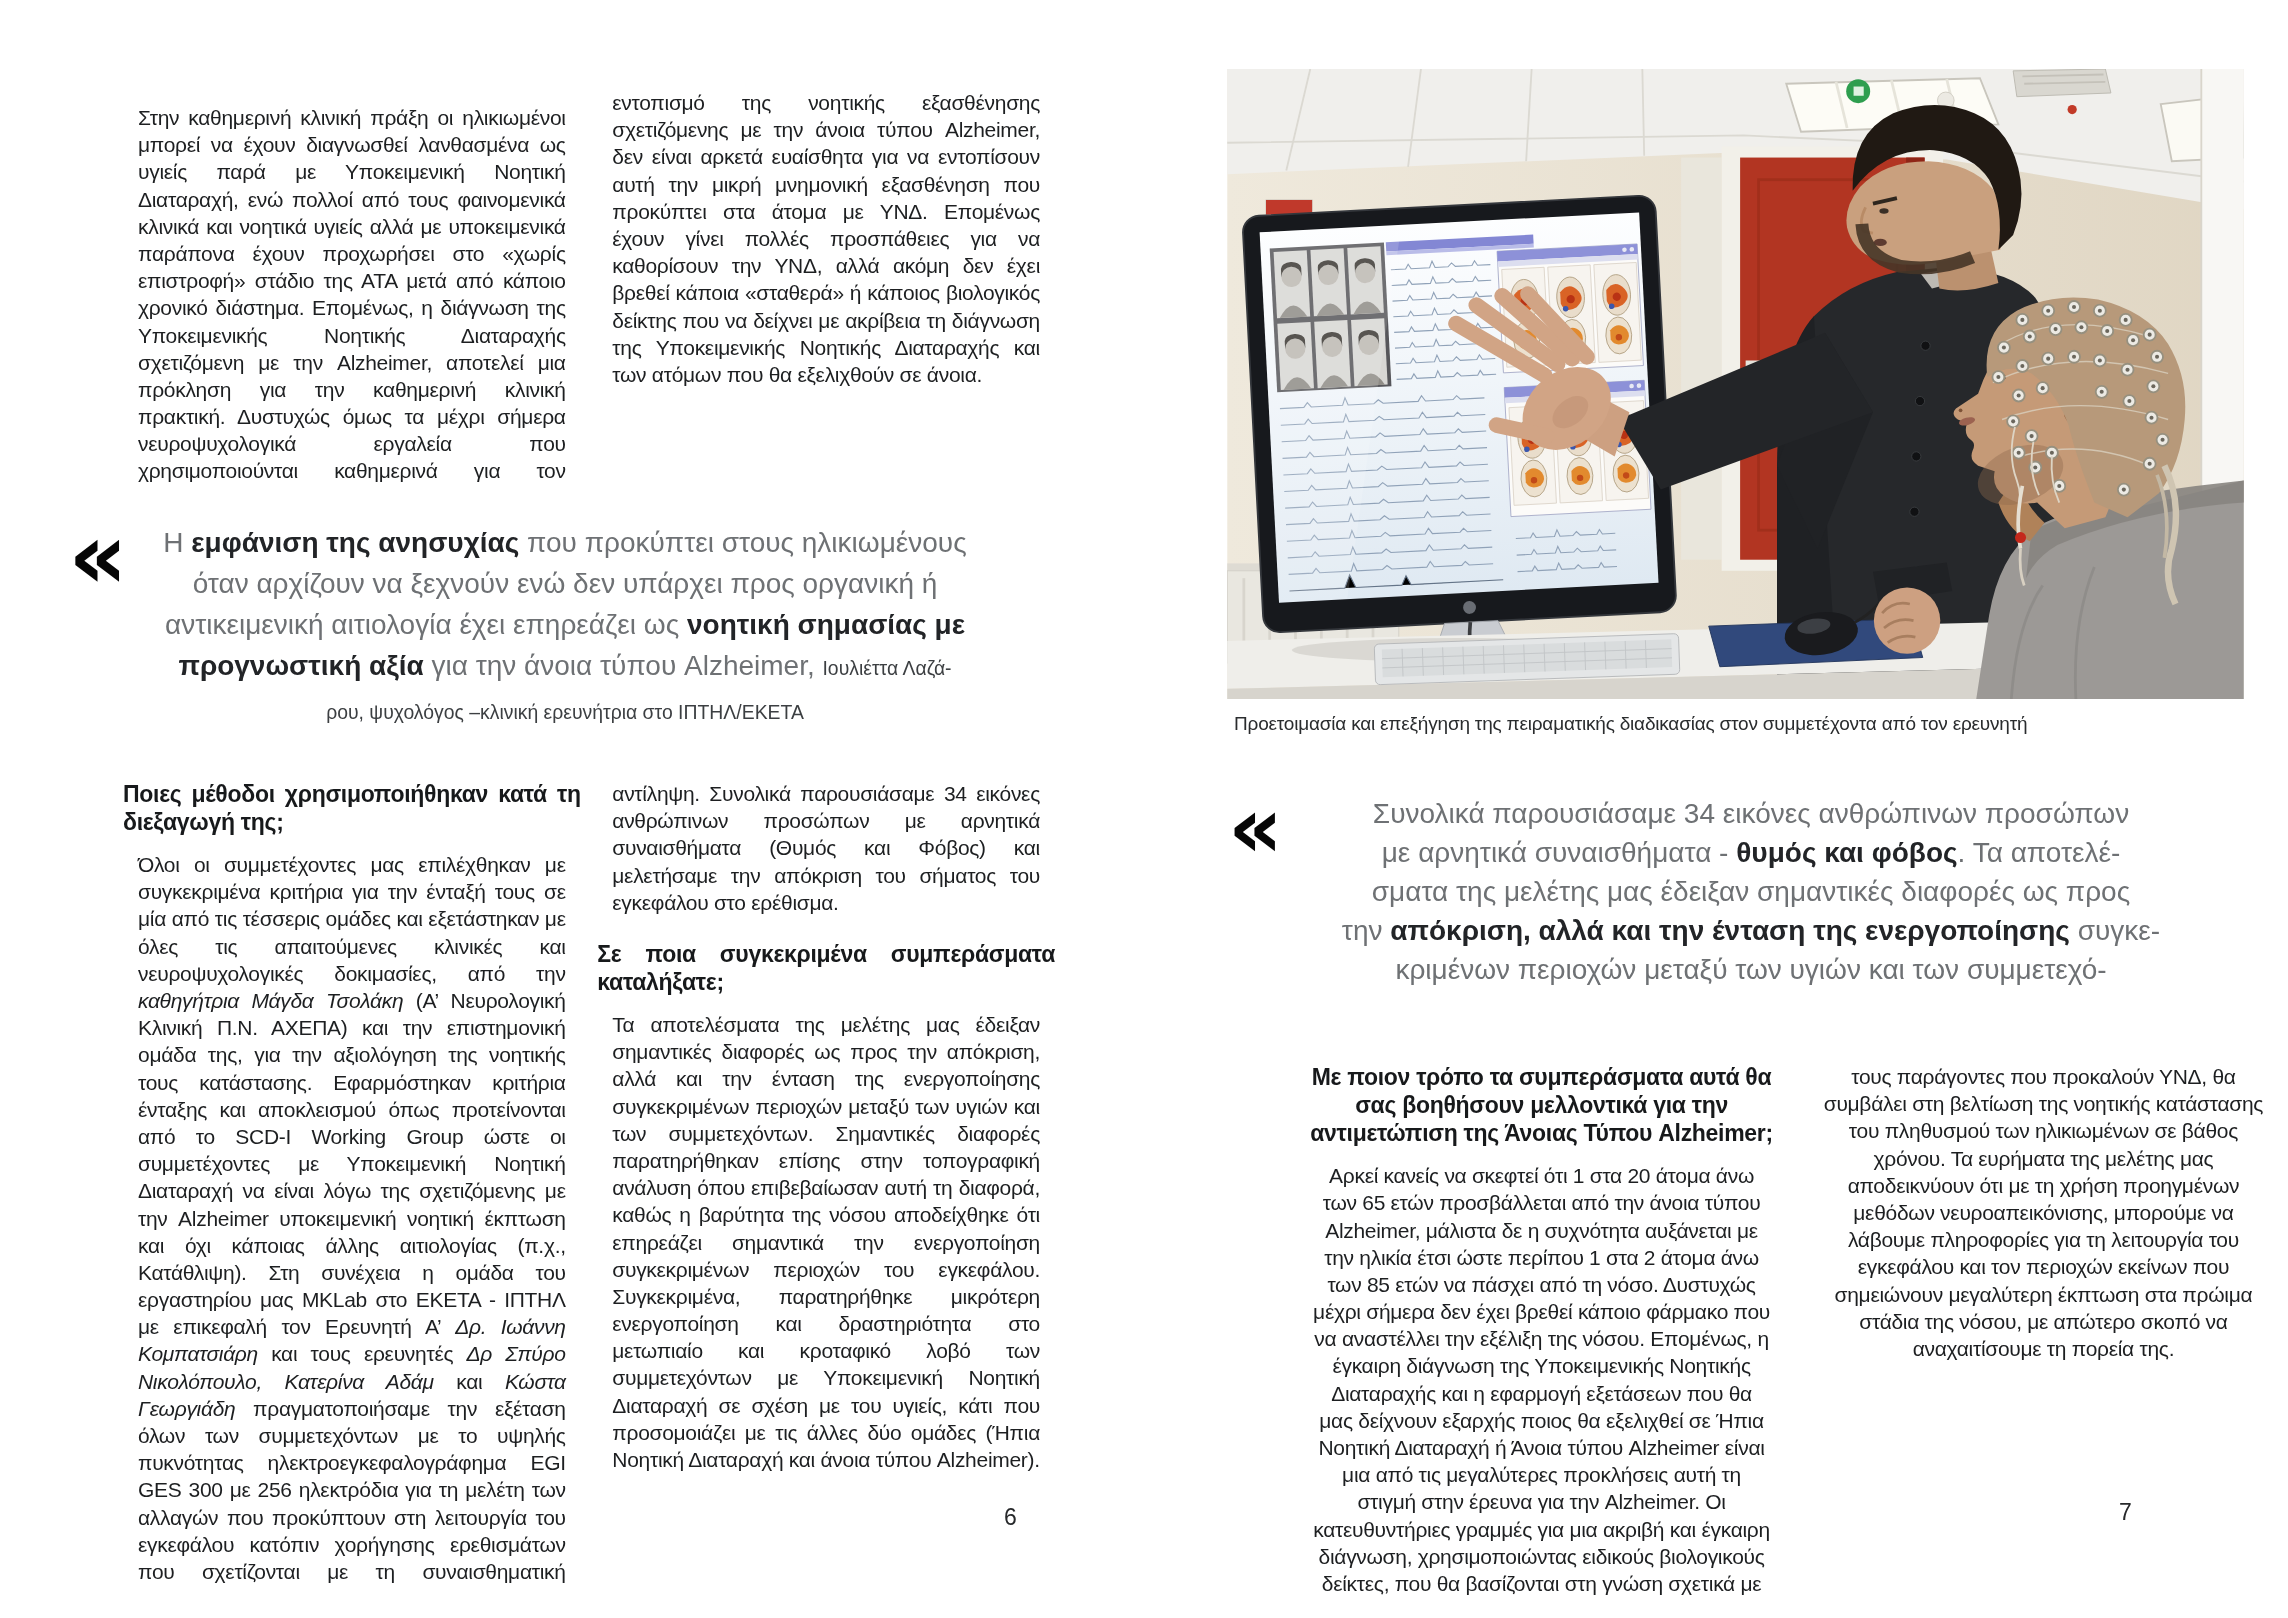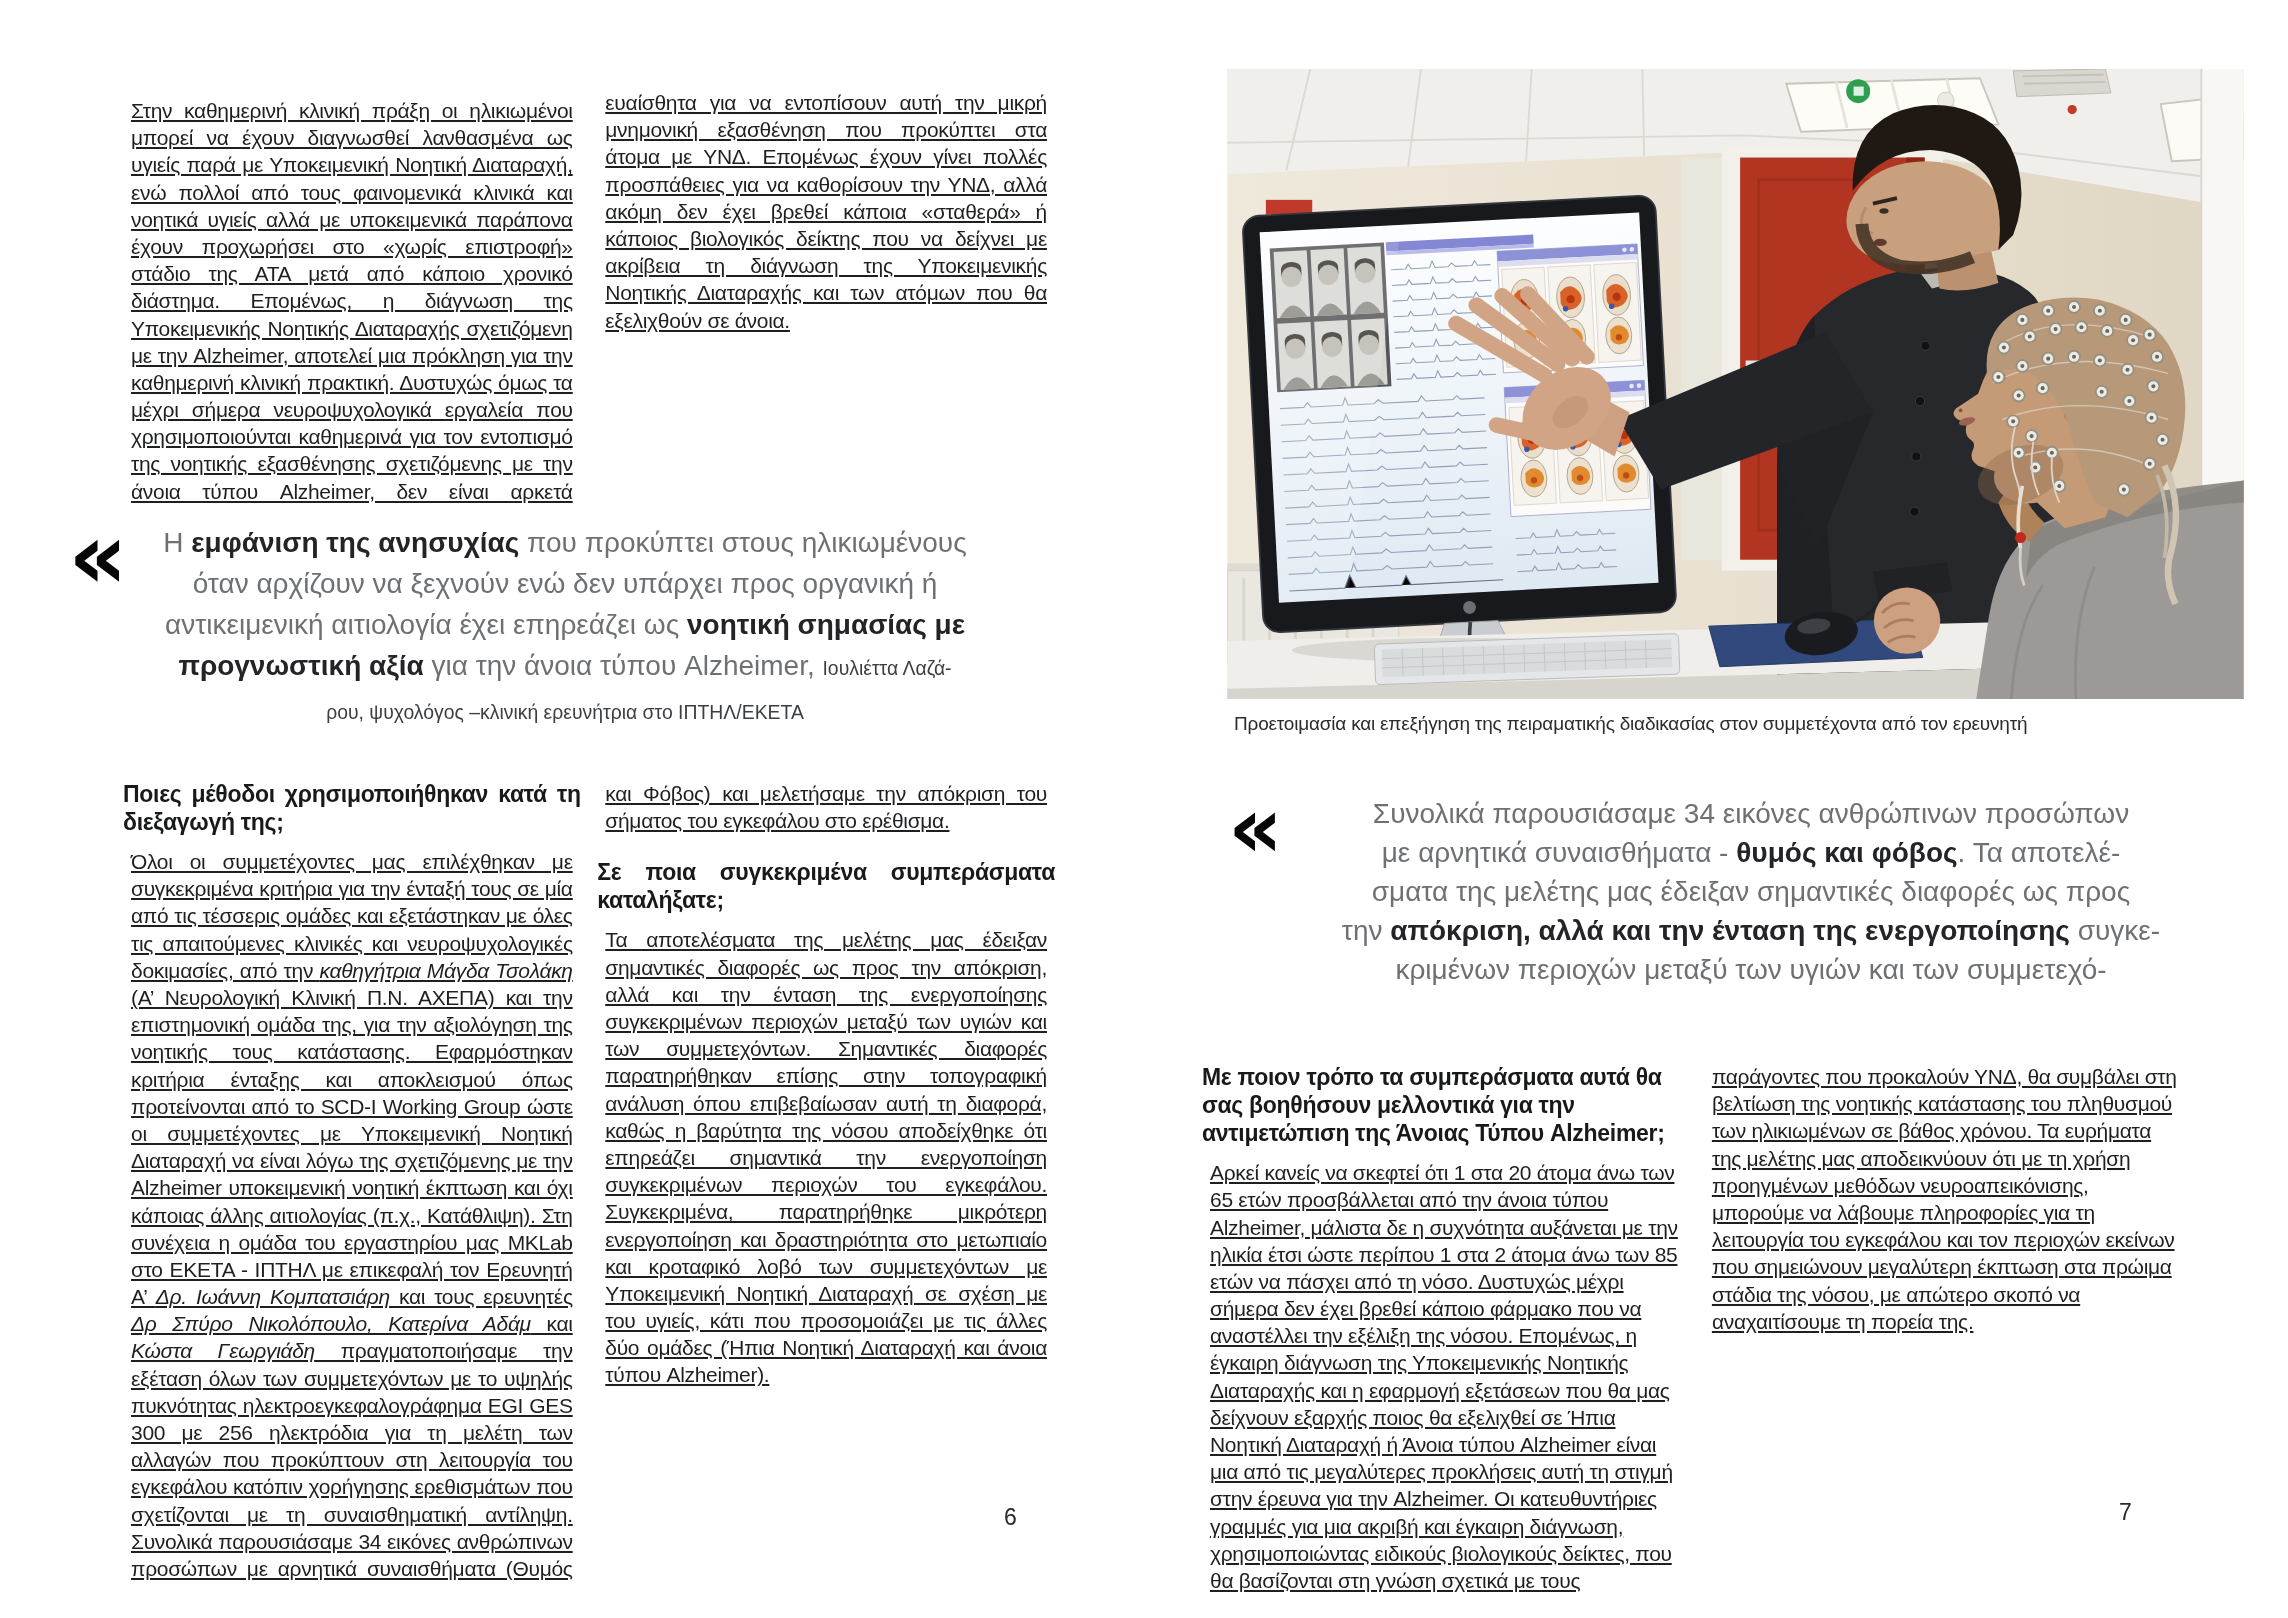--- a/index.html
+++ b/index.html
@@ -4,24 +4,24 @@
 <style>
   html,body{margin:0;padding:0;background:#ffffff;}
   .spread{position:relative;width:2289px;height:1619px;background:#ffffff;overflow:hidden;
           font-family:"Liberation Sans","DejaVu Sans",sans-serif;color:#1d1f21;}
   
   .bodytext{font-size:21px;line-height:1.295;letter-spacing:-0.3px;}
   .cols{column-gap:16.6px;column-count:2;column-fill:auto;}
   .just{text-align:justify;}
   .intro{position:absolute;left:123px;top:89px;width:932px;height:417px;}
   .left-bottom{position:absolute;left:123px;top:780px;width:932px;height:820px;}
-  .right-bottom{position:absolute;left:1202px;top:1063px;width:989px;height:540px;column-gap:14.8px;}
+  .right-bottom{position:absolute;left:1298px;top:1063px;width:989px;height:540px;column-gap:14.8px;text-align:center;}
   .sec-heading{font-weight:700;font-size:23px;line-height:1.22;margin:0 0 12px 0;color:#17191b;break-after:avoid;}
   .sec-heading.mt{margin-top:24px;}
-  .para{margin:8px;text-decoration:underline;}
+  .para{margin:15px;}
   .seg-i{font-style:italic;}
   
   .pullquote{position:absolute;}
   .pq-left{left:83px;top:522px;width:964px;}
   .pq-right{left:1285px;top:794px;width:932px;}
   .quote-mark{position:absolute;font-weight:700;color:#060606;line-height:1;font-family:"DejaVu Sans",sans-serif;}
   .qm-left{left:-14.8px;top:-11px;font-size:92px;}
   .qm-right{left:-57px;top:-9.2px;font-size:85px;}
   .quote-body{text-align:center;color:#6e7174;}
   .pq-left .quote-line{font-size:28px;line-height:41px;}

